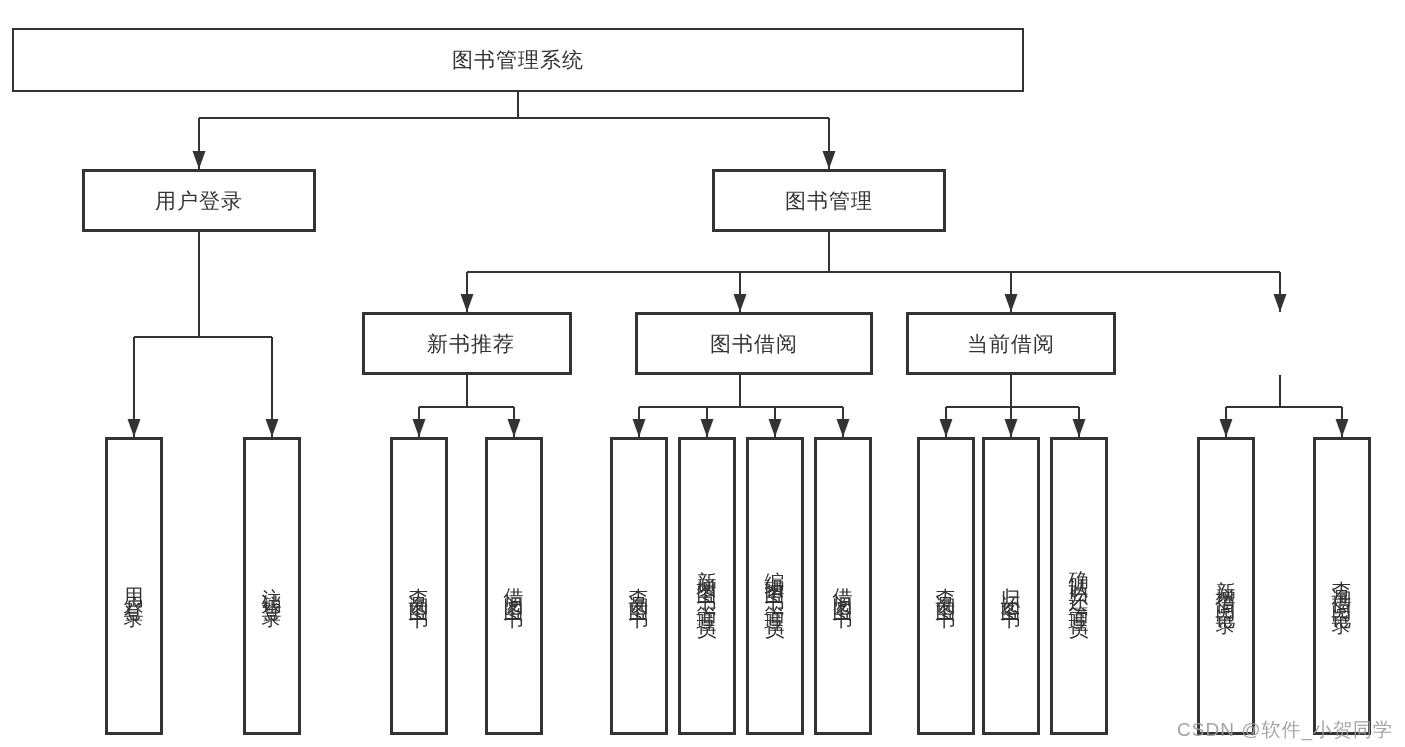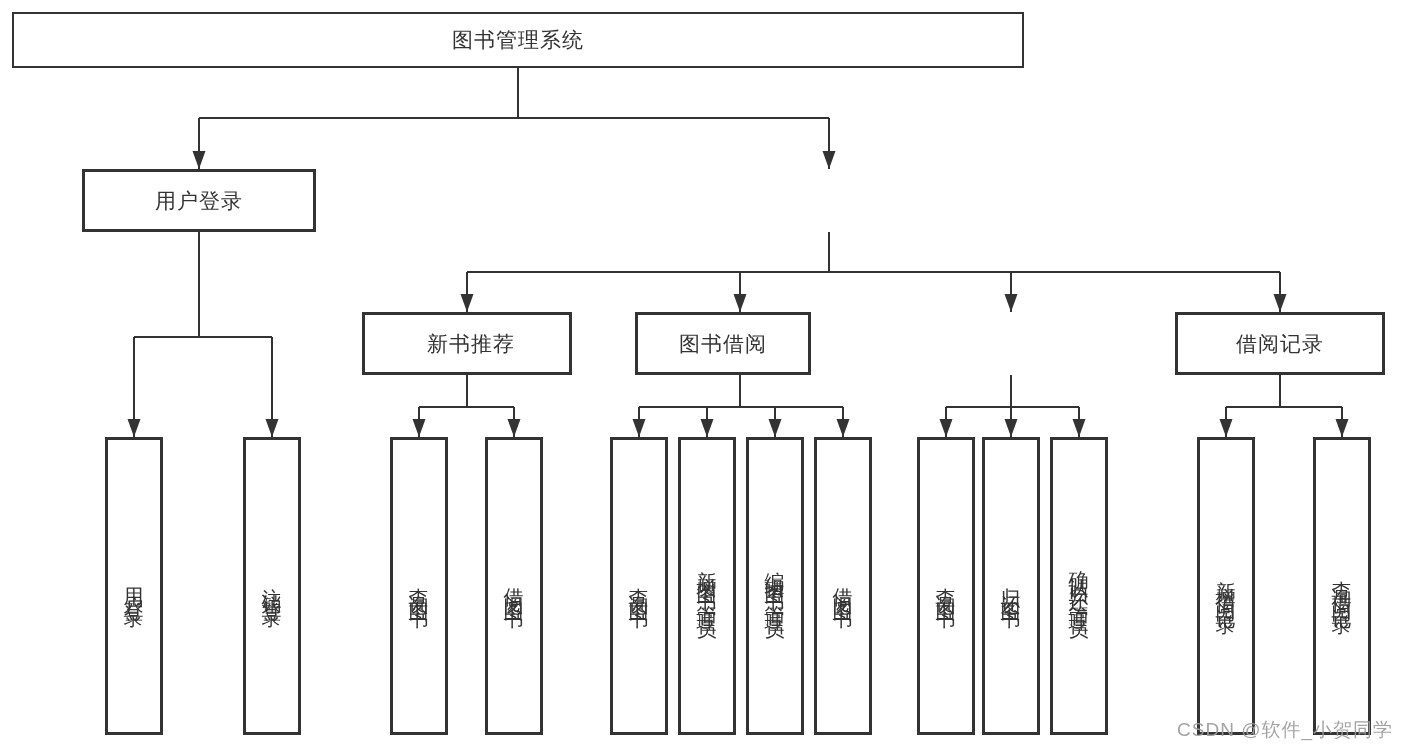--- a/index.html
+++ b/index.html
@@ -117,36 +117,39 @@
       <path d="M1011,407 V437" marker-end="url(#arr)"></path>
       <path d="M1079,407 V437" marker-end="url(#arr)"></path>
 
       <path d="M1280,375 V407"></path>
       <path d="M1226,407 H1342"></path>
       <path d="M1226,407 V437" marker-end="url(#arr)"></path>
       <path d="M1342,407 V437" marker-end="url(#arr)"></path>
     </g>
   </svg>
 
-  <div class="hbox" style="left:12px; top:12px; width:1012px; height:56px;">
+  <div class="hbox" style="left:12px; top:28px; width:1012px; height:64px;">
     <span>图书管理系统</span>
   </div>
 
   <div class="hbox thick" style="left:82px; top:169px; width:234px; height:63px;">
     <span>用户登录</span>
   </div>
+  <div class="hbox thick" style="left:712px; top:169px; width:234px; height:63px;">
+    <span>图书管理</span>
+  </div>
 
   <div class="hbox thick" style="left:362px; top:312px; width:210px; height:63px;padding-left:8px;">
     <span>新书推荐</span>
   </div>
-  <div class="hbox thick" style="left:635px; top:312px; width:176px; height:63px;">
+  <div class="hbox thick" style="left:635px; top:312px; width:238px; height:63px;">
     <span>图书借阅</span>
   </div>
-  <div class="hbox thick" style="left:1175px; top:312px; width:210px; height:63px;">
-    <span>借阅记录</span>
+  <div class="hbox thick" style="left:906px; top:312px; width:210px; height:63px;">
+    <span>当前借阅</span>
   </div>
 
   <div class="vbox" style="left:105px;">
     <span class="vtext">用户登录</span>
   </div>
   <div class="vbox" style="left:243px;">
     <span class="vtext">注销登录</span>
   </div>
 
   <div class="vbox" style="left:390px;">

